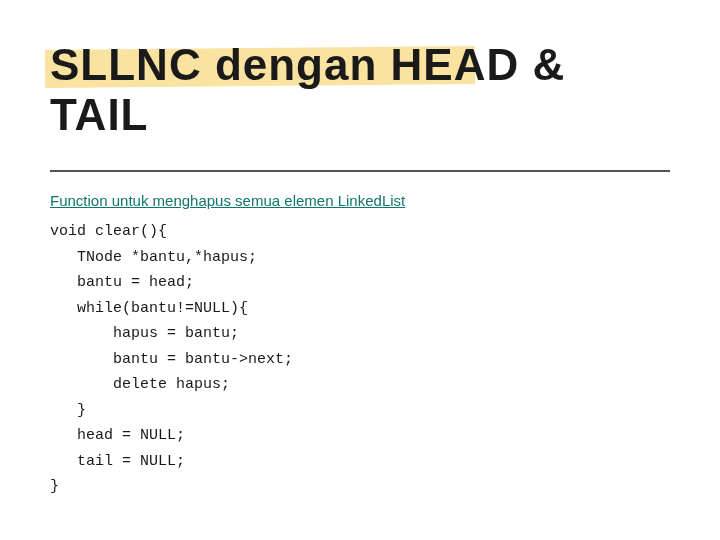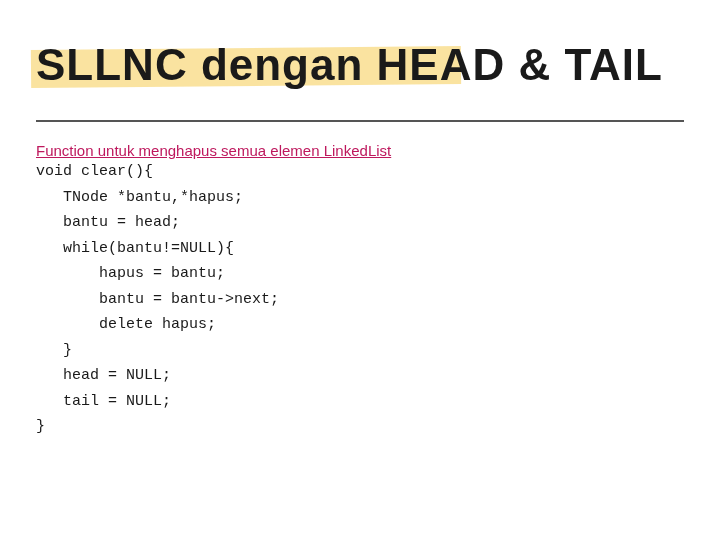--- a/index.html
+++ b/index.html
@@ -13,21 +13,21 @@
       height: 540px;
       background-color: #ffffff;
       font-family: Arial, sans-serif;
       overflow: hidden;
     }
 
     .slide {
       width: 720px;
       height: 452px;
       background-color: #ffffff;
-      padding: 40px 36px;
+      padding: 40px 50px;
       position: relative;
     }
 
     .title-container {
       position: relative;
       margin-bottom: 30px;
     }
 
     .title-highlight {
       position: absolute;
@@ -51,22 +51,22 @@
     }
 
     .divider {
       border: none;
       border-top: 2px solid #555555;
       margin-bottom: 20px;
     }
 
     .description {
       font-size: 15px;
-      color: #be185d;
-      margin-bottom: 0;
+      color: #0f766e;
+      margin-bottom: 10px;
       text-decoration: underline;
     }
 
     .code-block {
       font-family: 'Courier New', Courier, monospace;
       font-size: 15px;
       color: #1a1a1a;
       line-height: 1.7;
       white-space: pre;
     }

